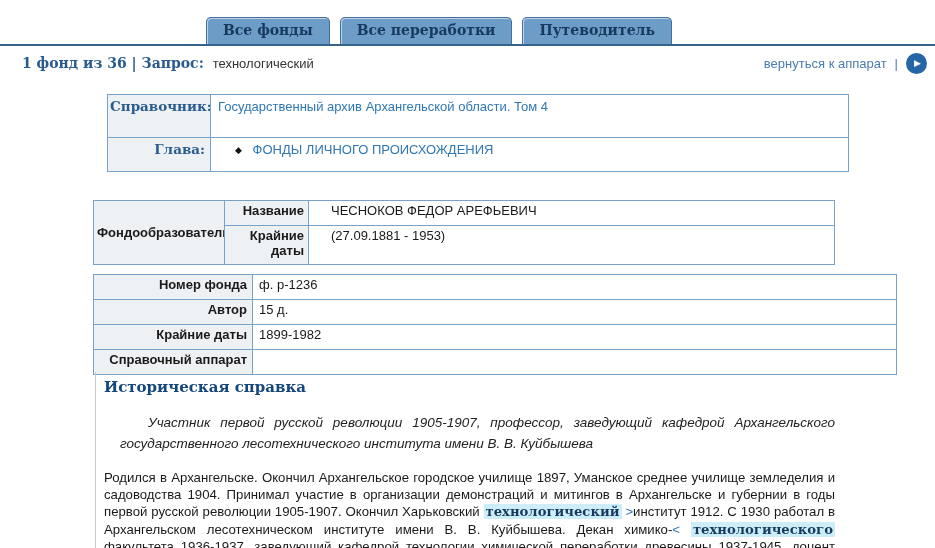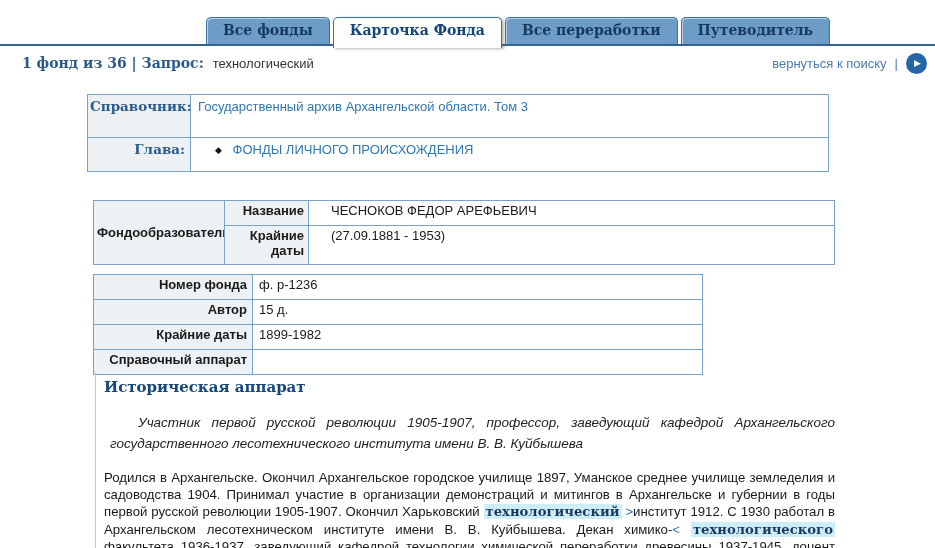--- a/index.html
+++ b/index.html
@@ -1,21 +1,21 @@
 <!DOCTYPE html>
 <html lang="ru"><head>
 <meta charset="utf-8">
 <style>
   html,body{margin:0;padding:0;background:#fff;}
   #page{position:relative;width:935px;height:548px;background:#fff;overflow:hidden;
         font-family:"Liberation Sans",sans-serif;color:#1a1a1a;}
 
   
   .tabs-rule{position:absolute;left:0;top:44px;width:935px;height:2px;background:#36648e;z-index:1;}
-  .tabs{position:absolute;left:206px;top:17px;display:flex;gap:3px;z-index:2;}
+  .tabs{position:absolute;left:206px;top:17px;display:flex;gap:10px;z-index:2;}
   .tab{box-sizing:border-box;height:27px;padding:4px 16px 0 16px;background:#6d9cc7;
        border:1px solid #41719f;border-bottom:none;border-radius:5px 5px 0 0;
        font-family:"DejaVu Serif",serif;font-weight:bold;font-size:14px;color:#16395e;
        box-shadow:inset 1px 1px 0 rgba(255,255,255,.55);cursor:pointer;white-space:nowrap;}
   .tab.active{height:31px;background:#fdfdfd;color:#16477c;z-index:3;
        box-shadow:2px 1px 3px rgba(90,90,90,.45);}
 
   
   .headbar{position:absolute;left:0;top:50px;width:935px;height:26px;box-sizing:border-box;
            display:flex;justify-content:space-between;align-items:center;padding:0 8px 0 22px;}
@@ -27,90 +27,89 @@
   .pipe{color:#4a7cb0;}
   .next-btn{width:21px;height:21px;border-radius:50%;background:#2766a6;display:flex;
             align-items:center;justify-content:center;cursor:pointer;}
   .next-btn span{color:#fff;font-size:9px;line-height:1;margin-left:2px;}
 
   
   table{border-collapse:collapse;table-layout:fixed;}
   td{border:1px solid #78a2c8;font-size:13px;vertical-align:top;overflow:hidden;}
   .lbl{background:#eef1f3;}
 
-  .t-ref{position:absolute;left:87px;top:94px;width:742px;}
+  .t-ref{position:absolute;left:107px;top:94px;width:742px;}
   .t-ref td.lbl{width:95px;text-align:right;padding:3px 5px 2px 2px;
         font-family:"DejaVu Serif",serif;font-weight:bold;font-size:13.5px;color:#2a5b8e;}
   .t-ref td.val{padding:4px 6px 2px 7px;}
   .t-ref tr.r1 td{height:36px;}
   .t-ref tr.r2 td{height:27px;margin-left:16px;}
   a.blue-link{color:#2f77b5;text-decoration:none;cursor:pointer;}
   .glava-val{padding-left:24px !important;}
   .diamond{color:#111;font-size:9px;margin-right:7px;vertical-align:1px;}
 
   .t-creator{position:absolute;left:93px;top:200px;width:742px;}
   .t-creator td.group{width:125px;vertical-align:middle;padding:2px 2px 2px 3px;
         font-weight:bold;color:#1a1a1a;}
   .t-creator td.sub{width:75px;text-align:right;font-weight:bold;padding:2px 4px;margin-top:36px;}
   .t-creator td.val{padding:2px 22px;}
   .t-creator tr.r1 td{height:20px;}
   .t-creator tr.r2 td{height:34px;}
 
-  .t-fond{position:absolute;left:93px;top:274px;width:610px;}
+  .t-fond{position:absolute;left:93px;top:274px;width:804px;}
   .t-fond td.lbl{width:148px;text-align:right;font-weight:bold;padding:2px 5px;}
   .t-fond td.val{padding:2px 6px;}
   .t-fond tr td{height:20px;}
 
   
   .history{position:absolute;left:95px;top:372px;width:740px;box-sizing:border-box;
            border-left:1px solid #c9c9c9;padding-left:8px;}
   .history-title{font-family:"DejaVu Serif",serif;font-weight:bold;font-size:15px;
            color:#16477c;margin:6px 0 0 0;}
-  .lead-para{margin:16px 0 0 6px;font-style:italic;font-size:13.5px;line-height:21px;
+  .lead-para{margin:16px 0 0 16px;font-style:italic;font-size:13.5px;line-height:21px;
            text-align:justify;text-indent:28px;color:#222;}
   .body-para{margin:15px 0 0 0;font-size:13.2px;line-height:17.2px;text-align:justify;color:#1a1a1a;}
   .hl{font-family:"DejaVu Serif",serif;font-weight:bold;color:#16395e;
       background:#cdeef8;padding:0 2px;}
   .marker{color:#2f77b5;cursor:pointer;}
 </style>
 </head>
 <body>
 
 <div id="page">
 
   <div class="tabs-rule"></div>
   <div class="tabs">
     <div class="tab">Все фонды</div>
-    <div class="tab active">Карточка Фонда</div>
     <div class="tab">Все переработки</div>
     <div class="tab">Путеводитель</div>
   </div>
 
   <div class="headbar">
     <div class="head-left">
       <span>1 фонд из 36</span>
       <span>|</span>
       <span>Запрос:</span>
       <span class="query-val">технологический</span>
     </div>
     <div class="head-right">
-      <a class="back-link">вернуться к поиску</a>
+      <a class="back-link">вернуться к аппарат</a>
       <span class="pipe">|</span>
       <div class="next-btn">
         <span>▶</span>
       </div>
     </div>
   </div>
 
   <table class="t-ref">
     <tbody>
         <tr class="r1">
       <td class="lbl">Справочник:</td>
       <td class="val">
-        <a class="blue-link">Государственный архив Архангельской области. Том 3</a>
+        <a class="blue-link">Государственный архив Архангельской области. Том 4</a>
       </td>
     </tr>
     <tr class="r2">
       <td class="lbl">Глава:</td>
       <td class="val glava-val">
         <span class="diamond">◆</span>
         <a class="blue-link">ФОНДЫ ЛИЧНОГО ПРОИСХОЖДЕНИЯ</a>
       </td>
     </tr>
   </tbody>
@@ -145,18 +144,18 @@
       <td class="val">1899-1982</td>
     </tr>
     <tr>
       <td class="lbl">Справочный аппарат</td>
       <td class="val"></td>
     </tr>
   </tbody>
     </table>
 
   <div class="history">
-    <div class="history-title">Историческая аппарат</div>
+    <div class="history-title">Историческая справка</div>
     <p class="lead-para">Участник первой русской революции 1905-1907, профессор, заведующий кафедрой Архангельского государственного лесотехнического института имени В. В. Куйбышева</p>
     <p class="body-para"><span>Родился в Архангельске. Окончил Архангельское городское училище 1897, Уманское среднее училище земледелия и садоводства 1904. Принимал участие в организации демонстраций и митингов в Архангельске и губернии в годы первой русской революции 1905-1907. Окончил Харьковский </span><span class="hl">технологический</span><span> </span><span class="marker">&gt;</span><span>институт 1912. С 1930 работал в Архангельском лесотехническом институте имени В. В. Куйбышева. Декан химико-</span><span class="marker">&lt;</span><span> </span><span class="hl">технологического</span><span> факультета 1936-1937, заведующий кафедрой технологии химической переработки древесины 1937-1945, доцент 1949, с 1950 заведующий кафедрой лесохимических производств, профессор. Автор 14 крупных работ в области химической</span></p>
   </div>
 
 </div>
 
 </body></html>

